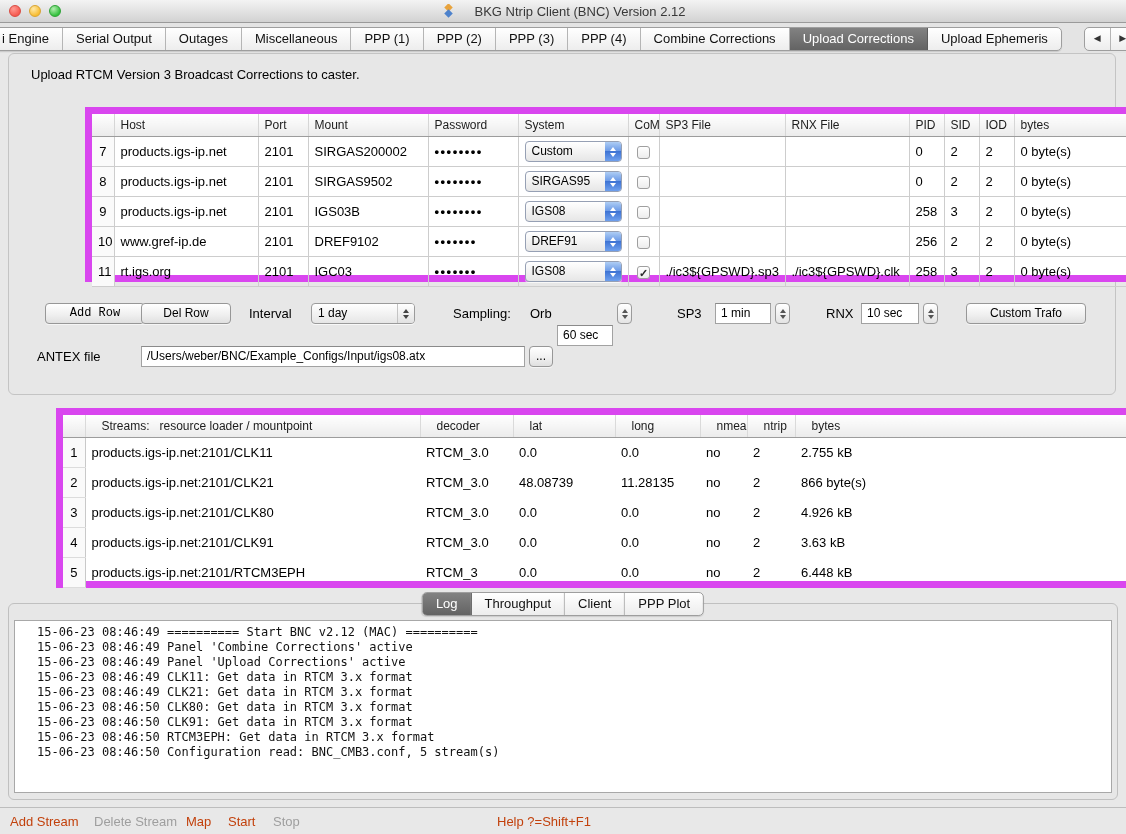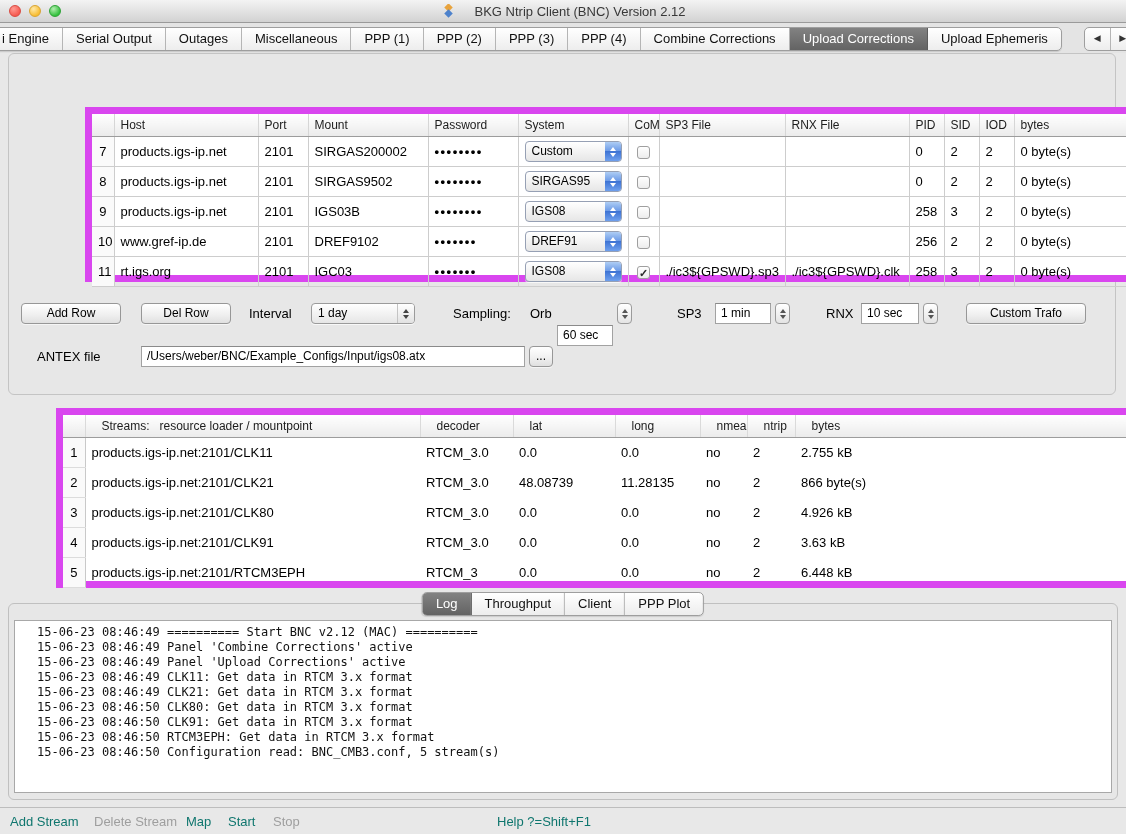--- a/index.html
+++ b/index.html
@@ -124,21 +124,21 @@
   #log-tab-strip{left:50%;transform:translateX(-50%);top:592px;z-index:3;}
   #log-output{
     position:absolute;left:14px;top:620px;width:1098px;height:173px;
     background:#fff;border:1px solid #a8a8a8;box-sizing:border-box;
     font-family:"DejaVu Sans Mono","Liberation Mono",monospace;
     font-size:12px;line-height:15px;color:#111;margin:0;padding:4px 22px;
     white-space:pre;overflow:hidden;z-index:2;
   }
   
   #action-bar{position:absolute;left:0;top:807px;width:1126px;height:27px;border-top:1px solid #bdbdbd;}
-  .act{position:absolute;top:6px;font-size:13px;color:#0f766e;background:none;border:none;white-space:nowrap;}
+  .act{position:absolute;top:6px;font-size:13px;color:#c2410c;background:none;border:none;white-space:nowrap;}
   .act.disabled{color:#9e9e9e;}
 </style>
 </head>
 <body>
 
 <div id="titlebar">
   <span class="tl red"></span>
   <span class="tl yellow"></span>
   <span class="tl green"></span>
   <div id="title-wrap">
@@ -164,20 +164,21 @@
       <div class="seg sel">Upload Corrections</div>
       <div class="seg">Upload Ephemeris</div>
     </div>
   <div class="navarrows">
     <div class="navbtn">◀</div>
     <div class="navbtn">▶</div>
   </div>
 </div>
 
 <div id="upload-pane">
+  <div id="upload-caption" class="lbl">Upload RTCM Version 3 Broadcast Corrections to caster.</div>
 
   <div id="upload-tablebox" class="tblbox">
     <table class="grid" id="upload-table" style="width:1038px;">
       <colgroup>
         <col style="width:22px">
           <col style="width:144px">
           <col style="width:50px">
           <col style="width:120px">
         <col style="width:90px">
           <col style="width:110px">
@@ -312,21 +313,21 @@
             <td>2</td>
             <td>0 byte(s)</td>
           </tr>
         </tbody>
     </table>
     <div class="sbar" style="left:1038px;top:0;width:15px;height:173px;">
       <div class="sthumb" style="top:96px;height:72px;"></div>
     </div>
   </div>
 
-  <div class="btn" style="left:12px;top:249px;width:100px;">Add Row</div>
+  <div class="btn" style="left:36px;top:249px;width:100px;font-family:Liberation Mono, monospace;">Add Row</div>
   <div class="btn" style="left:132px;top:249px;width:90px;">Del Row</div>
 
   <div class="lbl" style="left:240px;top:252px;">Interval</div>
   <span class="popup plain" style="position:absolute;left:302px;top:249px;">
     <span class="ptxt">1 day</span>
     <span class="pcap">
         <i class="tu"></i>
         <i class="td"></i>
       </span>
   </span>

